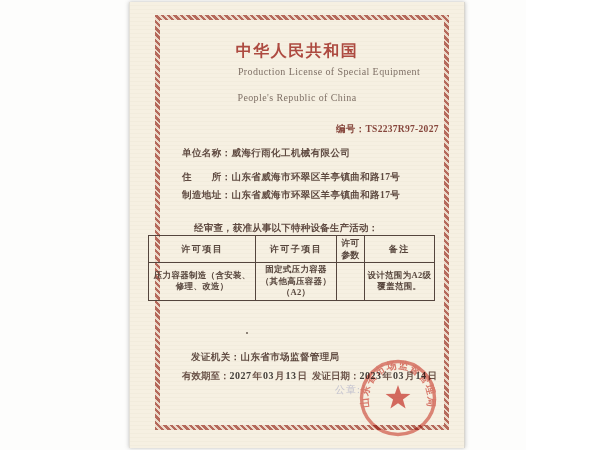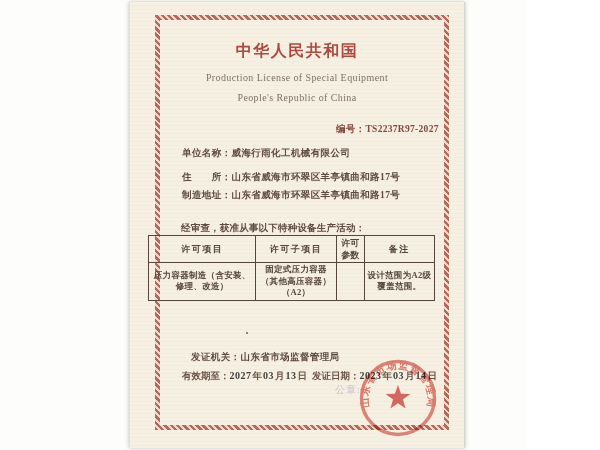--- a/index.html
+++ b/index.html
@@ -24,31 +24,31 @@
     position:absolute;left:0;width:100%;text-align:center;
     font-family:"Liberation Sans","DejaVu Sans",sans-serif;
     font-weight:bold;color:#ad4a40;
   }
   .t1{top:39px;font-size:16px;letter-spacing:1.5px;}
   .t2{top:58px;font-size:16.5px;letter-spacing:0.5px;}
   .title-en{
     position:absolute;left:0;width:100%;text-align:center;
     color:#7f7066;font-size:10px;letter-spacing:0.4px;
   }
-  .e1{top:70px;}
+  .e1{top:64px;margin-left:32px;}
   .e2{top:90px;}
   .serial{
     position:absolute;left:206px;top:121px;font-size:9.5px;color:#86463c;
     letter-spacing:0.3px;font-weight:bold;
   }
   .field{position:absolute;left:52px;font-size:9.5px;color:#5f4a41;font-weight:bold;letter-spacing:0.4px;}
   .f-unit{top:145px;}
   .f-addr{top:169px;}
   .f-mfg{top:187px;}
-  .approval{position:absolute;left:51px;top:220px;font-size:9.5px;color:#5f4a41;font-weight:bold;letter-spacing:0.2px;}
+  .approval{position:absolute;left:64px;top:220px;font-size:9.5px;color:#5f4a41;font-weight:bold;letter-spacing:0.2px;}
   table.lic{
     position:absolute;left:18px;top:233px;width:287px;
     border-collapse:collapse;table-layout:fixed;
   }
   table.lic th,table.lic td{
     border:1px solid #54453d;color:#57463d;text-align:center;vertical-align:middle;
     padding:1px 2px;line-height:1.35;
   }
   table.lic th{font-size:9px;font-weight:bold;letter-spacing:1.5px;height:20px;}
   table.lic th.narrow{letter-spacing:0;}

